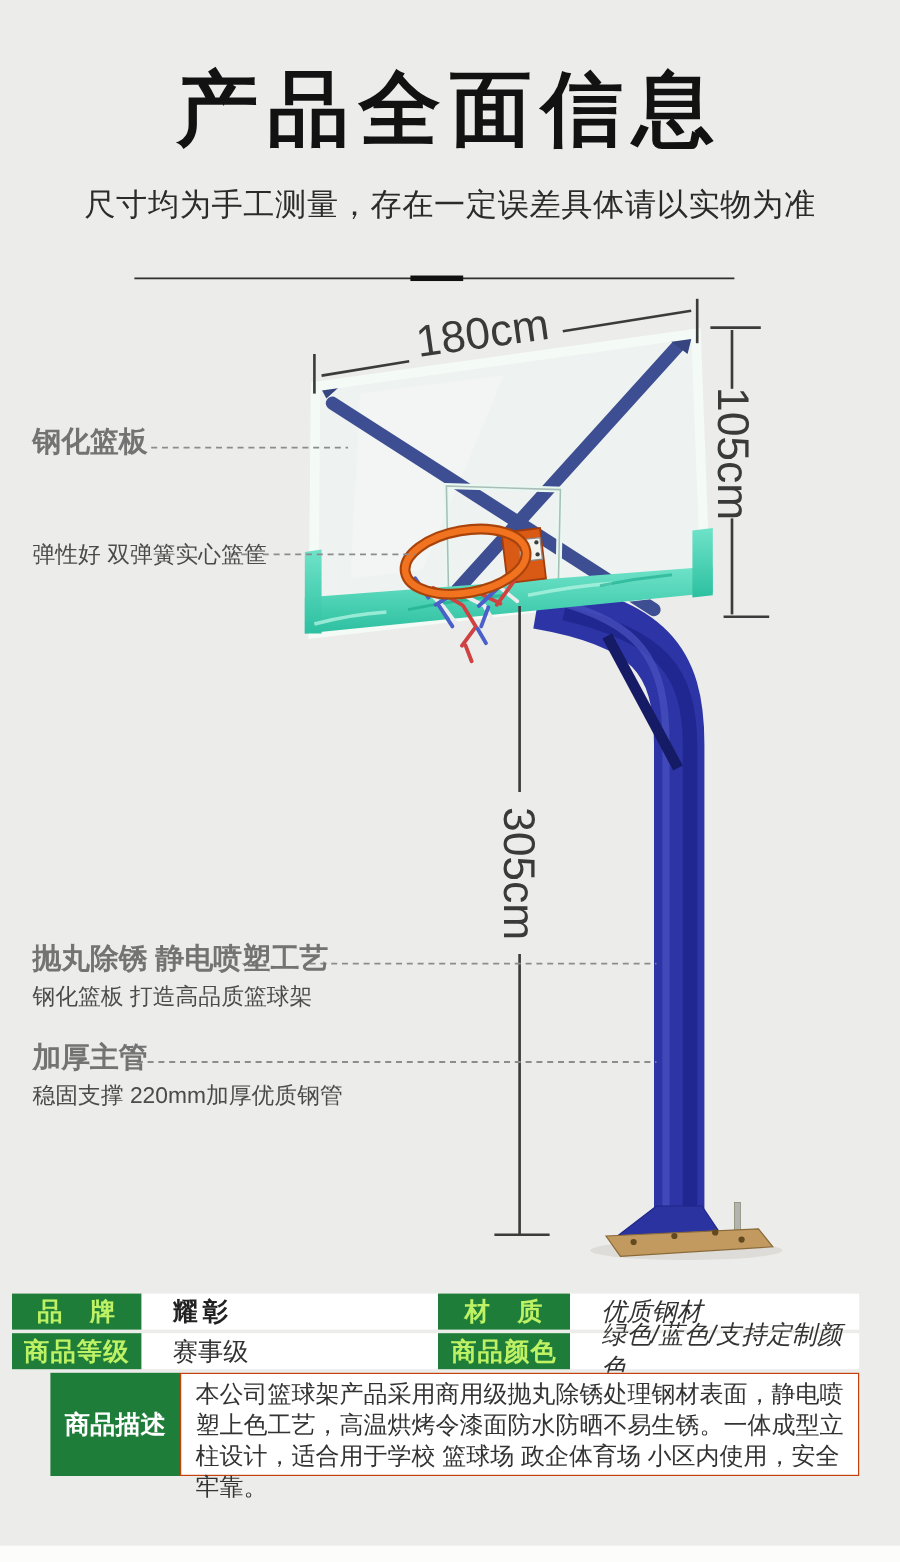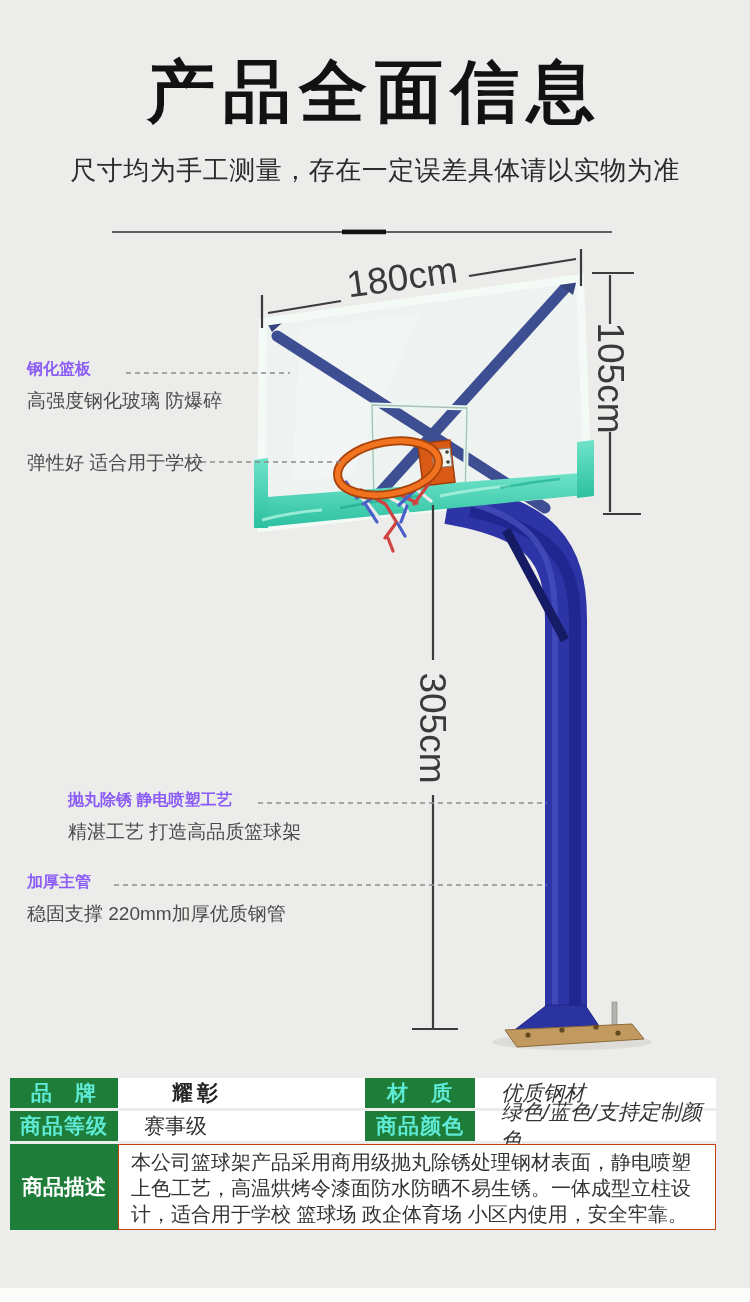--- a/index.html
+++ b/index.html
@@ -17,49 +17,49 @@
   }
   .hdr p{
     margin:24px 0 0 0;font-size:26px;line-height:32px;color:#2b2b2b;
     letter-spacing:0.5px;font-weight:500;
   }
   
   .figure{position:absolute;top:220px;left:0;width:750px;height:830px;}
   .figure svg{position:absolute;top:0;left:0;}
   .callout{position:absolute;left:27px;}
   .callout h3{
-    margin:0;font-size:16px;line-height:29px;font-weight:bold;color:#8b5cf6;
+    margin:0;font-size:24px;line-height:29px;font-weight:bold;color:#737373;
     white-space:nowrap;
   }
   .callout p{
     margin:6px 0 0 0;font-size:19px;line-height:23px;color:#4b4b4b;
     white-space:nowrap;font-weight:400;
   }
-  .co1{top:134px;} .co2{top:225px;} .co3{top:565px;margin-left:41px;} .co4{top:647px;}
+  .co1{top:134px;} .co2{top:225px;} .co3{top:565px;} .co4{top:647px;}
   
   .spec{position:absolute;top:1078px;left:10px;width:706px;}
   .srow{display:flex;height:30px;margin-bottom:3px;}
   .cell-label{
-    width:108px;flex:0 0 108px;background:#1f7d3a;color:#5eead4;
+    width:108px;flex:0 0 108px;background:#1f7d3a;color:#bef264;
     display:flex;align-items:center;justify-content:center;
     font-size:21px;font-weight:600;letter-spacing:1px;
   }
   .cell-label.c3{width:110px;flex:0 0 110px;}
   .cell-value{
     background:#ffffff;color:#333333;display:flex;align-items:center;
     font-size:21px;padding-left:26px;
   }
   .v1{flex:0 0 221px;width:221px;}
   .v2{flex:1 1 auto;font-style:italic;}
-  .brand{font-weight:600;letter-spacing:4px;color:#222;margin-left:28px;}
+  .brand{font-weight:600;letter-spacing:4px;color:#222;}
   .drow{display:flex;height:86px;margin-bottom:0;}
   .dlabel{
     width:108px;flex:0 0 108px;background:#1f7d3a;color:#fff;
     display:flex;align-items:center;justify-content:center;
-    font-size:21px;font-weight:600;
+    font-size:21px;font-weight:600;margin-left:32px;
   }
   .dtext{
     flex:1 1 auto;background:#ffffff;border:1px solid #c2410c;
     padding:4px 12px;box-sizing:border-box;
     font-size:20px;line-height:26px;color:#333;
   }
   .bottom-strip{position:absolute;top:1288px;left:0;width:750px;height:14px;background:#fcfcfa;}
   svg text{font-family:"Liberation Sans", sans-serif;}
 </style>
 </head>
@@ -167,28 +167,27 @@
       <g stroke="#8c8c8c" stroke-width="1.6" stroke-dasharray="5 4">
         <path d="M126,153 H290"></path>
         <path d="M192,242 H346"></path>
         <path d="M258,583 H547"></path>
         <path d="M114,665 H547"></path>
       </g>
     </svg>
 
     <div class="callout co1">
       <h3>钢化篮板</h3>
-      <p>高强度钢化玻璃 防爆碎</p>
     </div>
     <div class="callout co2">
-      <p>弹性好 适合用于学校</p>
+      <p>弹性好 双弹簧实心篮筐</p>
     </div>
     <div class="callout co3">
       <h3>抛丸除锈 静电喷塑工艺</h3>
-      <p>精湛工艺 打造高品质篮球架</p>
+      <p>钢化篮板 打造高品质篮球架</p>
     </div>
     <div class="callout co4">
       <h3>加厚主管</h3>
       <p>稳固支撑 220mm加厚优质钢管</p>
     </div>
   </div>
 
   <div class="spec">
     <div class="srow">
       <div class="cell-label">品　牌</div>

